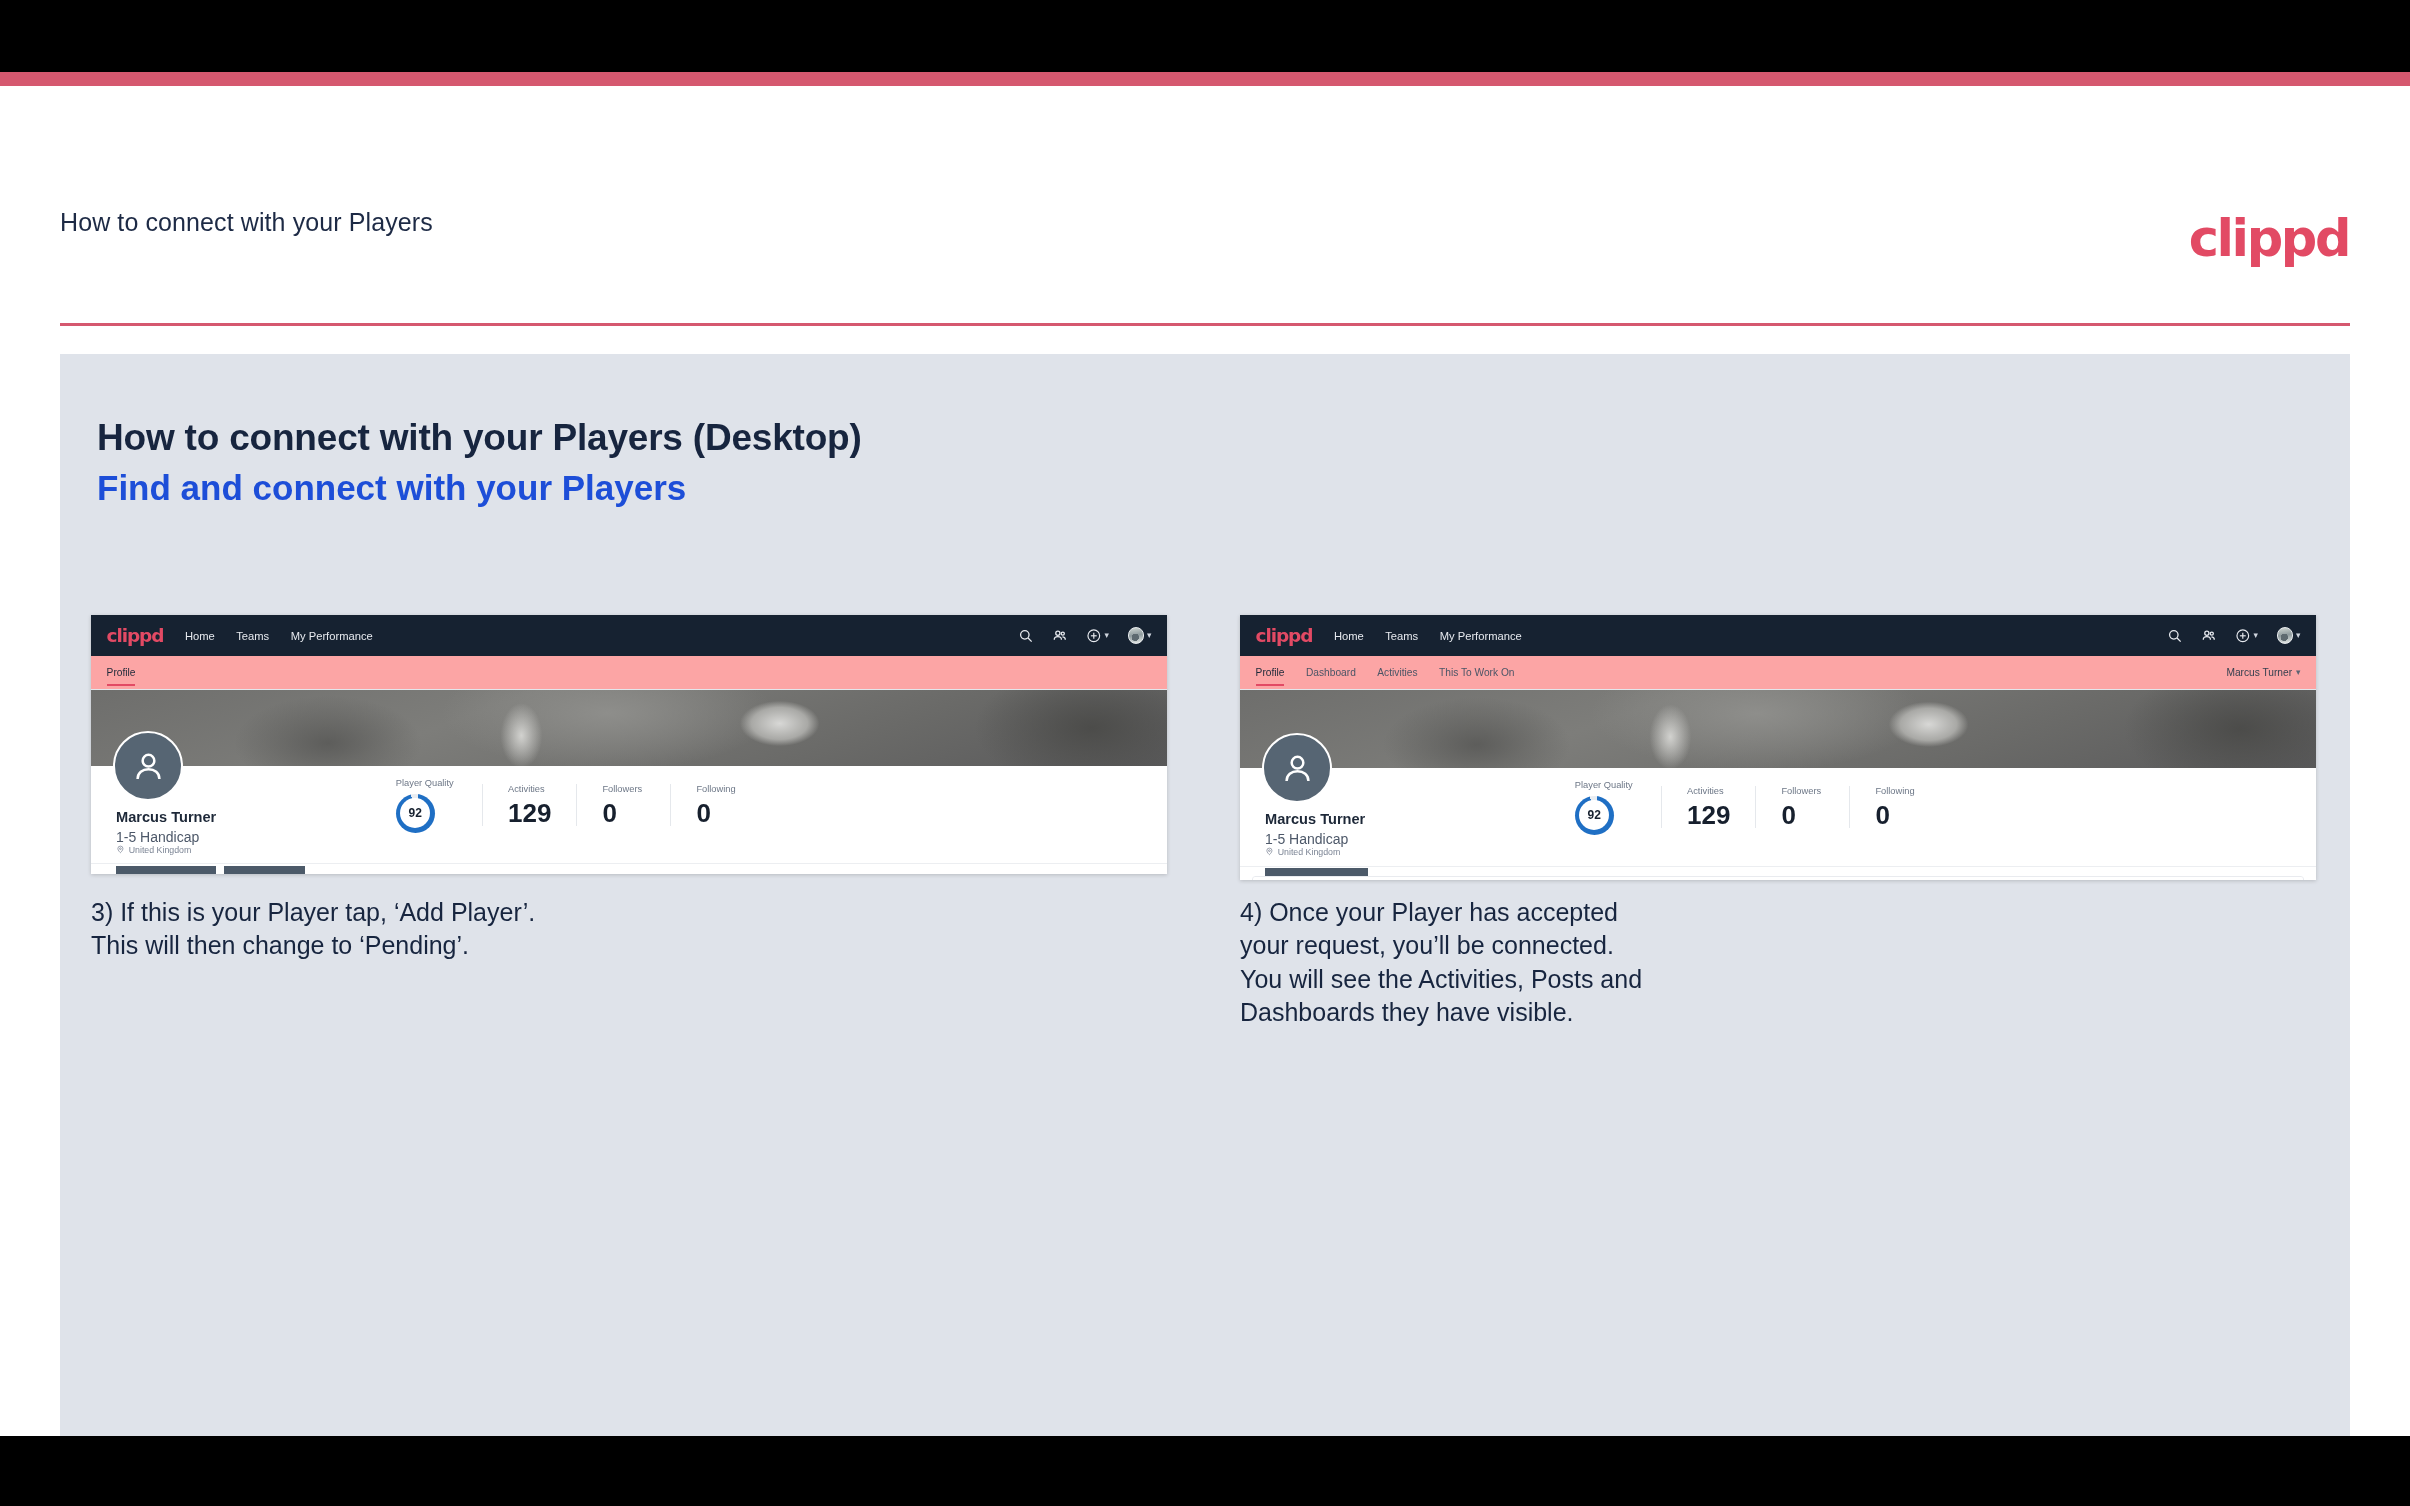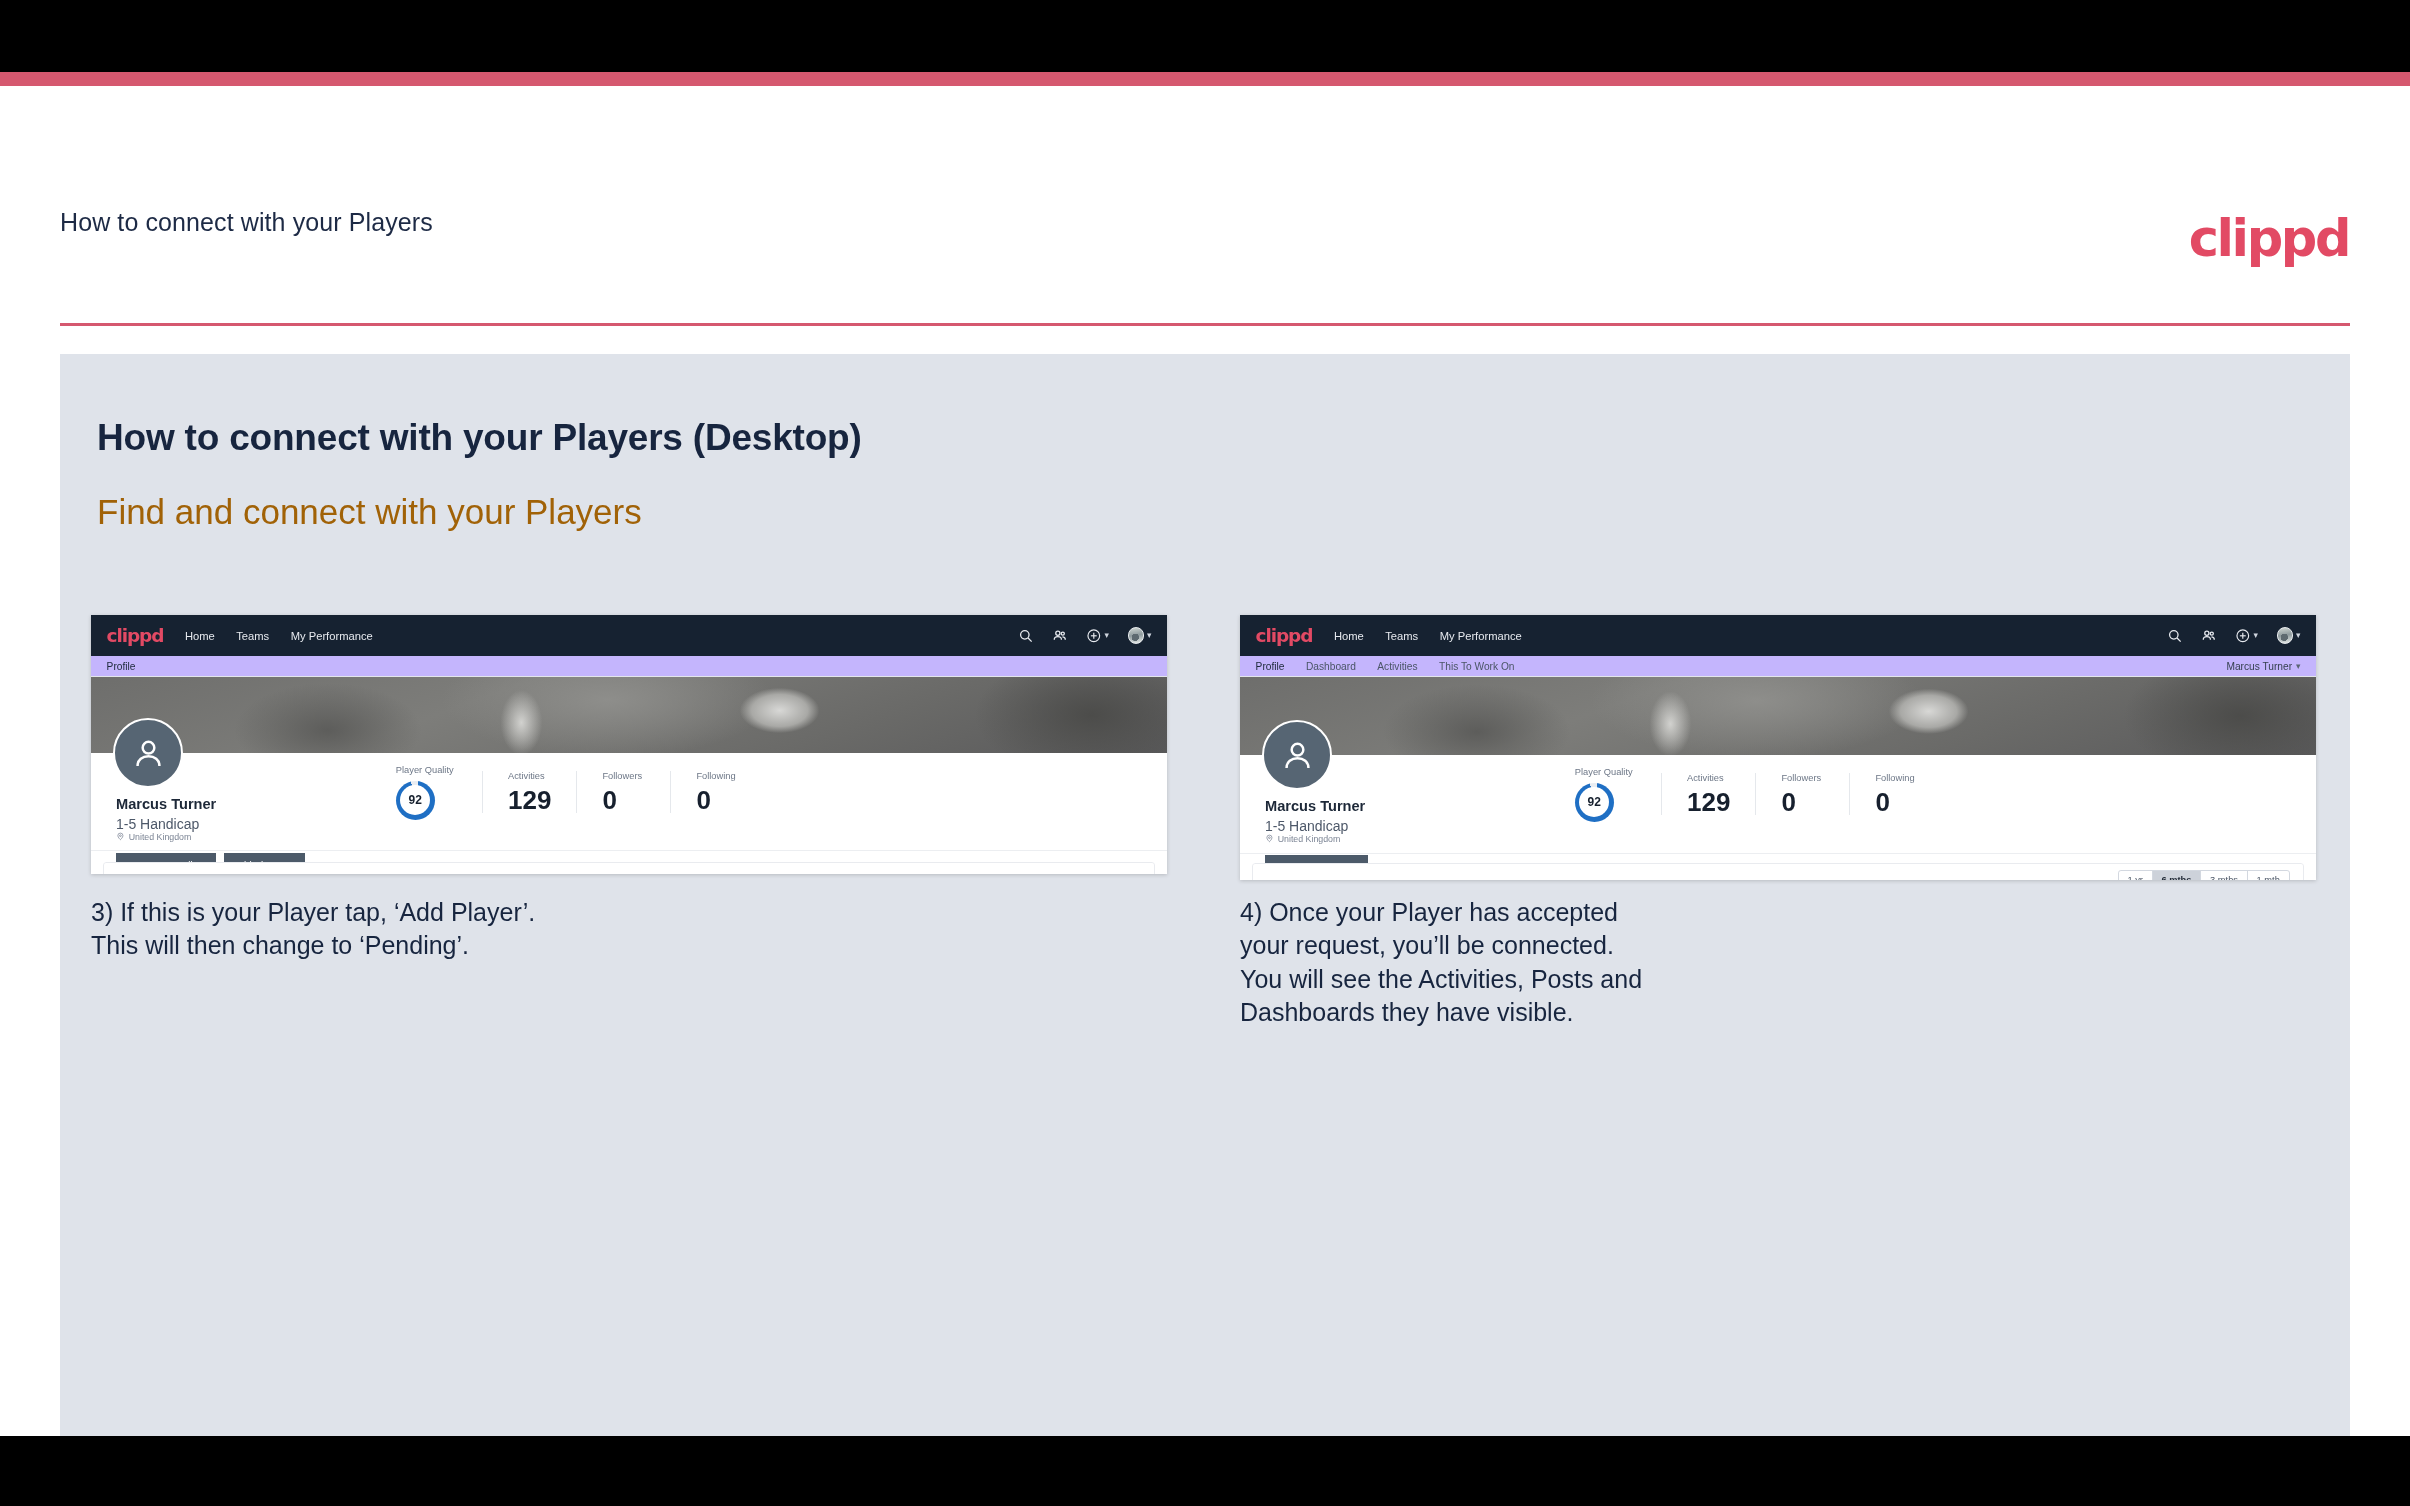--- a/index.html
+++ b/index.html
@@ -41,21 +41,21 @@
     position:absolute; left:60px; top:268px; width:2290px; height:1083px;
     background:#dfe3ea;
   }
 
   .title-main {
     position:absolute; left:37px; top:63px;
     font-size:37px; font-weight:bold; color:#17253f; letter-spacing:-0.2px;
   }
   .title-sub {
     position:absolute; left:37px; top:114px;
-    font-size:35px; color:#a16207; font-weight:400;margin-top:24px;
+    font-size:35px; color:#1d4ed8; font-weight:700;
   }
 
   
   .shot {
     position:absolute; background:#fff;
     box-shadow:0 1px 3.9px rgba(0,0,0,.18);
     overflow:hidden;
   }
   .shot-left  { left:31px;  top:261px; width:1076px; height:259px; }
   .shot-right { left:1180px; top:261px; width:1076px; height:265px; }
@@ -80,21 +80,21 @@
   .avatar-sm {
     width:16.6px; height:16.6px; border-radius:50%;
     background:
       radial-gradient(circle at 45% 62%, #5e6a70 0 30%, transparent 31%),
       linear-gradient(170deg,#cfd6d2 0%,#8e9a9d 48%,#e8ece9 100%);
     border:1px solid #e9ecef;
   }
 
   
   .tabstrip {
-    position:relative; height:21px; background:#c4b5fd;
+    position:relative; height:34px; background:#fca5a5;
     border-bottom:1px solid #e3e6eb;
     display:flex; align-items:center; padding:0 15.6px;
   }
   .tab { font-size:10.2px; color:#4a5566; margin-right:21.5px; position:relative; height:27px; display:flex; align-items:center; white-space:nowrap;}
   .tab.active { color:#1b2838; }
   .tab.active::after {
     content:""; position:absolute; left:0; right:0; bottom:0; height:2.4px; background:#e24a64;
   }
   .tab-right { margin-left:auto; font-size:10.2px; color:#35404f; display:flex; align-items:center; gap:3.9px;}
 

